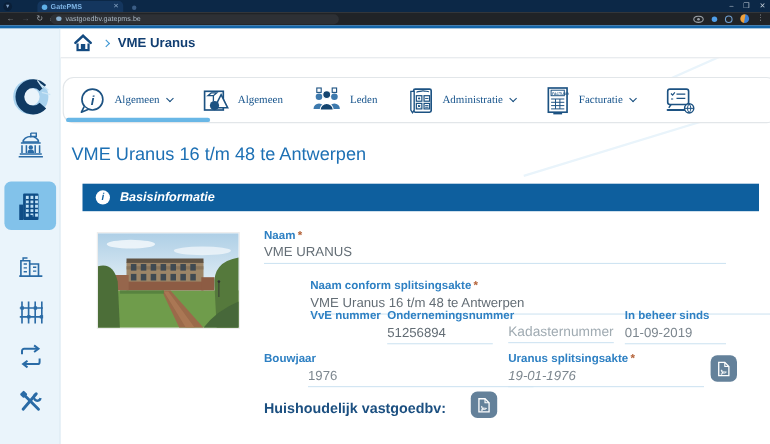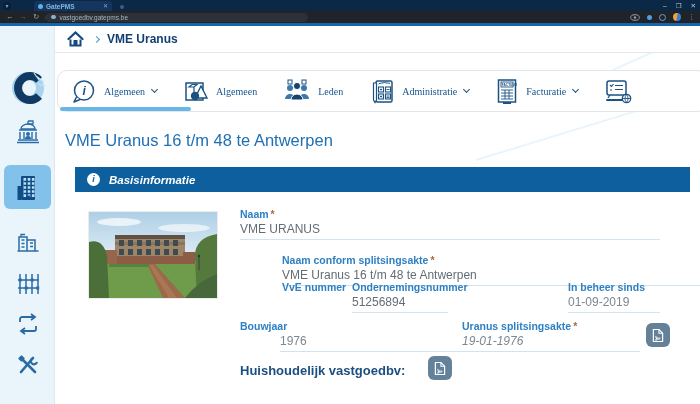--- a/index.html
+++ b/index.html
@@ -332,20 +332,24 @@
     <input style="width: 420px;" value="VME Uranus 16 t/m 48 te Antwerpen">
   </div>
 
   <div class="field" style="left:240px;top:281px;margin-left:42px;">
     <label><span>VvE nummer</span></label>
   </div>
   <div class="field" style="left:352px;top:281px;">
     <label><span>Ondernemingsnummer</span></label>
     <input style="width: 96px;" value="51256894">
   </div>
+  <div class="field" style="left:462px;top:281px;">
+    <div class="spacer-label"></div>
+    <input style="width: 96px;" placeholder="Kadasternummer">
+  </div>
   <div class="field" style="left:568px;top:281px;">
     <label><span>In beheer sinds</span></label>
     <input class="lightval" style="width: 92px;" value="01-09-2019">
   </div>
 
   <div class="field" style="left:240px;top:320px;">
     <label><span>Bouwjaar</span></label>
     <input class="lightval" style="width: 205px; margin-left: 40px;" value="1976">
   </div>
   <div class="field" style="left:462px;top:320px;">

